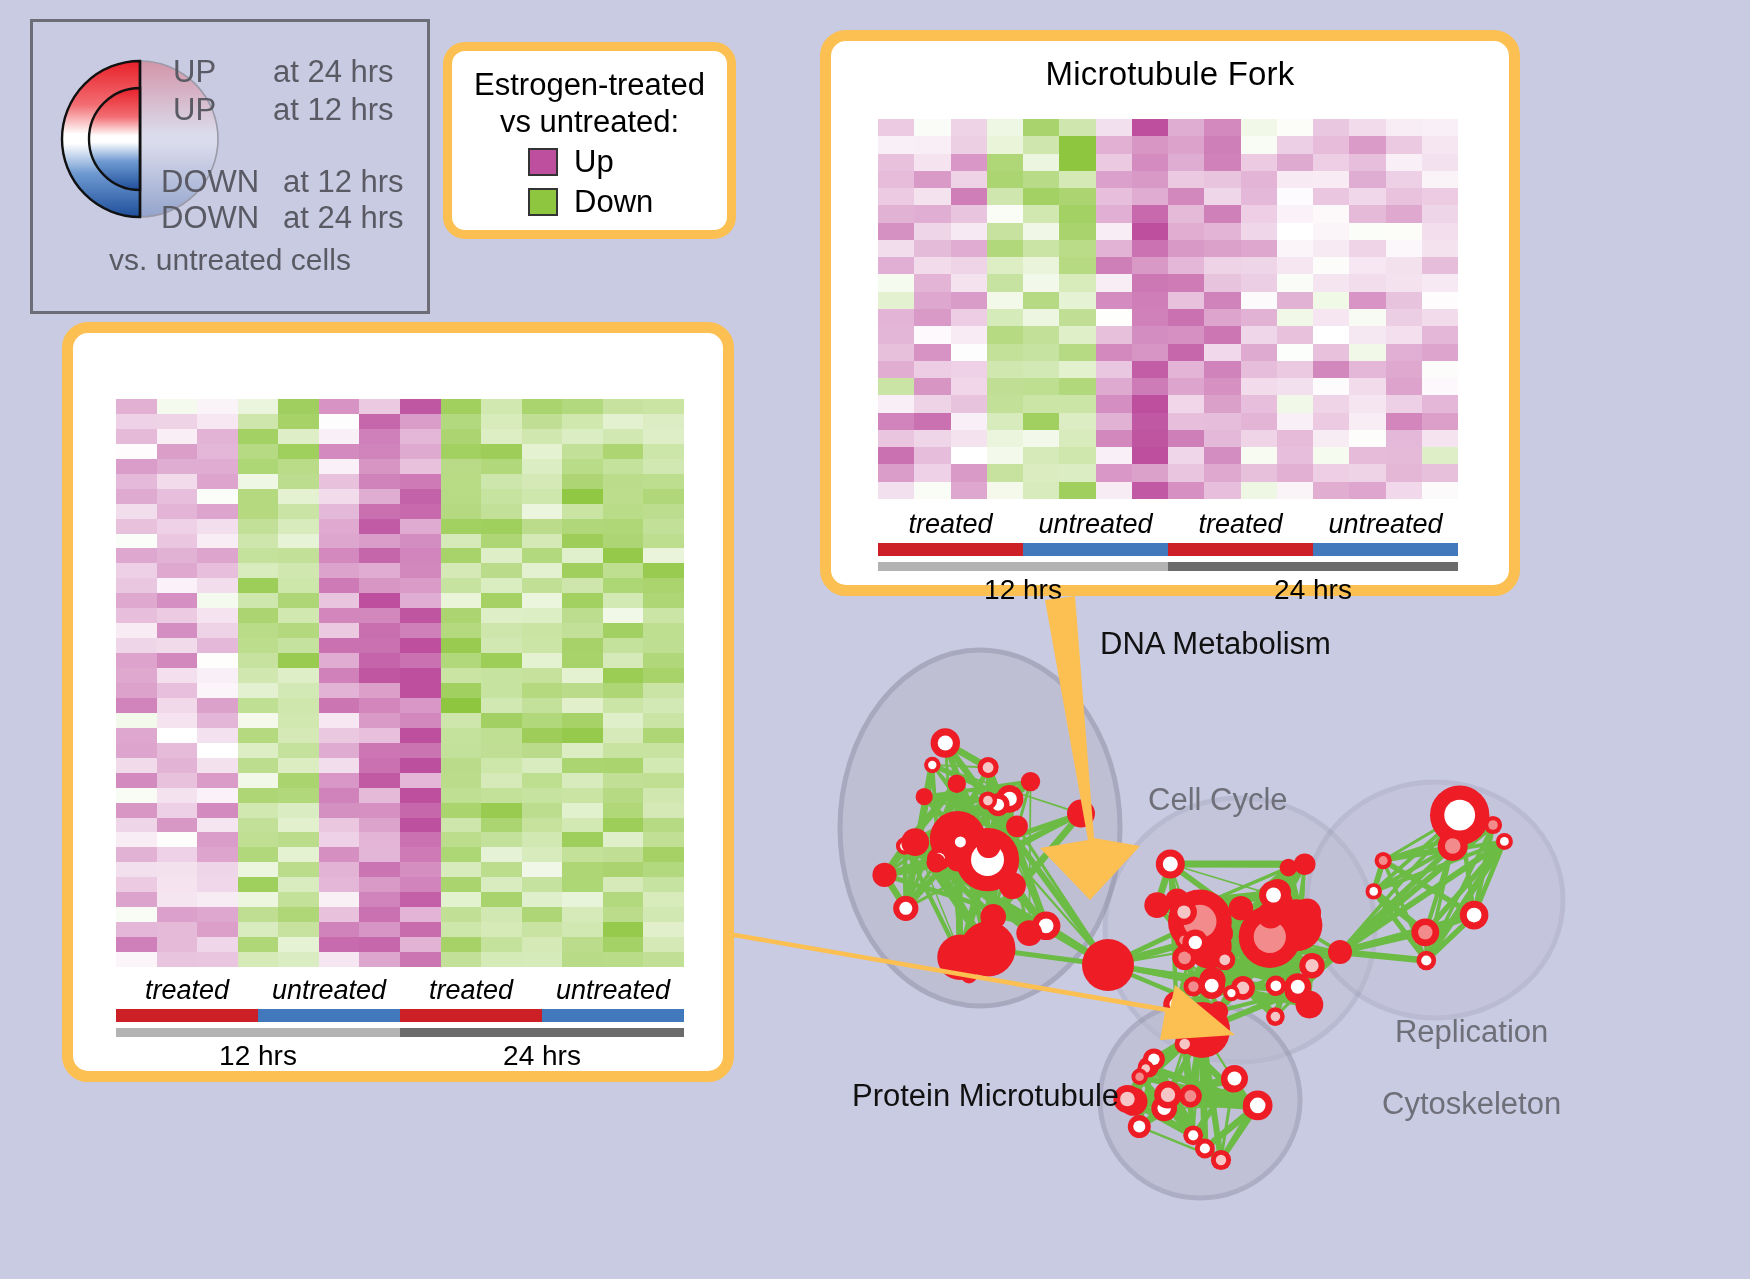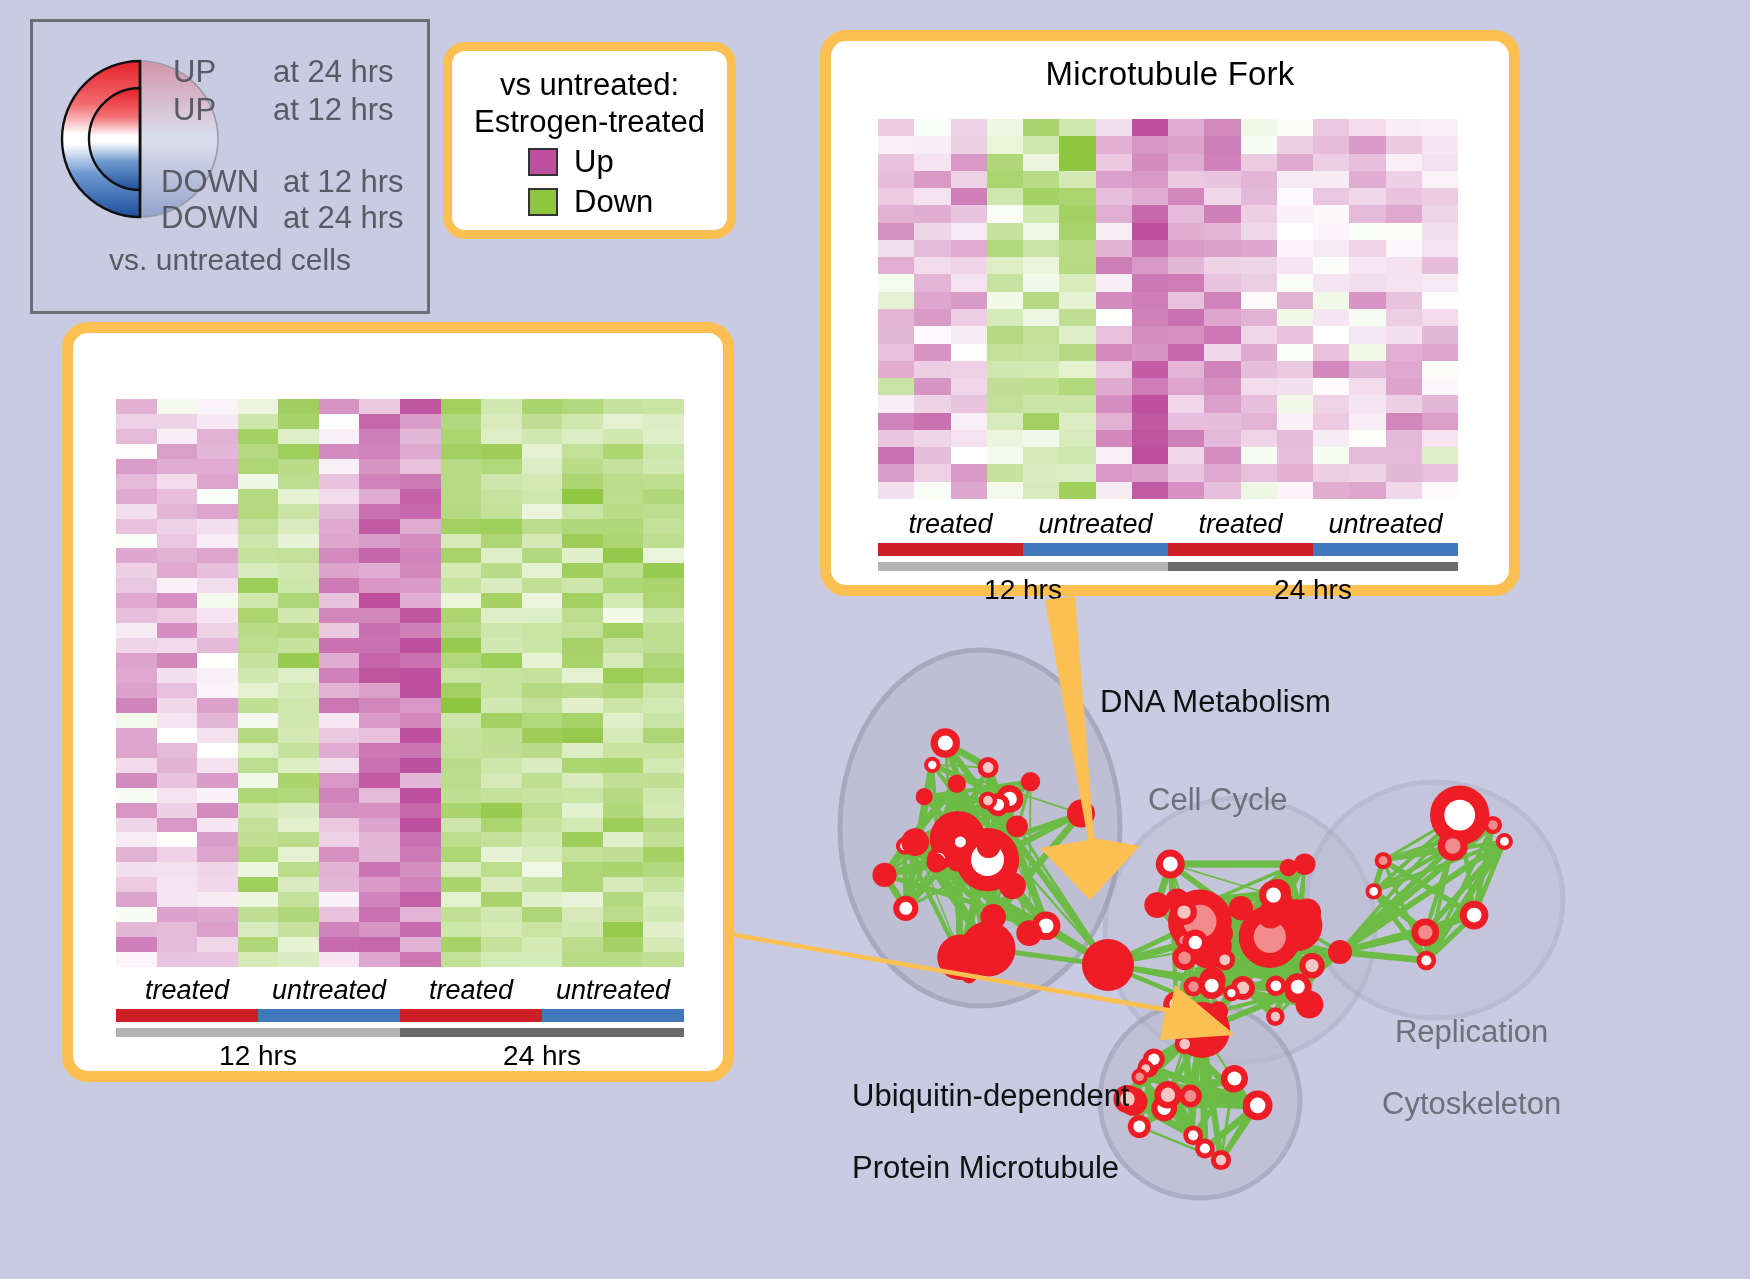--- a/index.html
+++ b/index.html
@@ -105,22 +105,22 @@
   <div class="leg-word" style="left:128px;top:178px;">DOWN</div>
   <div class="leg-row" style="left:250px;top:178px;">at 24 hrs</div>
 
   <div id="legend-footer">
     <div>vs. untreated cells</div>
   </div>
 </div>
 
 <div id="estrogen-card">
   <div id="estrogen-title">
+    <div>Estrogen-treated</div>
     <div>vs untreated:</div>
-    <div>Estrogen-treated</div>
   </div>
   <div class="swatch-row">
     <span class="swatch" id="sw-up" style="background: rgb(189, 79, 158);"></span>
     <span class="swatch-label">Up</span>
   </div>
   <div class="swatch-row">
     <span class="swatch" id="sw-down" style="background: rgb(142, 198, 63);"></span>
     <span class="swatch-label">Down</span>
   </div>
 </div>
@@ -1661,27 +1661,26 @@
       <circle cx="357.4" cy="499.0" r="7.3" fill="#f6c5c5"></circle>
       <circle cx="414.7" cy="444.1" r="10.2" fill="#ee1c25"></circle>
       <circle cx="414.7" cy="444.1" r="5.3" fill="#f6c5c5"></circle>
       <circle cx="487.7" cy="505.4" r="14.9" fill="#ee1c25"></circle>
       <circle cx="487.7" cy="505.4" r="7.8" fill="#ffffff"></circle>
       <circle cx="451.0" cy="560.0" r="10.1" fill="#ee1c25"></circle>
       <circle cx="451.0" cy="560.0" r="5.2" fill="#f6c5c5"></circle>
     </g>
 </svg>
 
-<div class="netlabel" style="left:1100px;top:684px;color:#111;">DNA Metabolism</div>
+<div class="netlabel" style="left:1100px;top:626px;color:#111;">DNA Metabolism</div>
 <div class="netlabel" style="left:1148px;top:782px;color:#6f6f79;">Cell Cycle</div>
 <div class="netlabel" style="left:1382px;top:978px;color:#6f6f79;text-align:center;">
   <div>Replication</div>
   <div>Cytoskeleton</div>
 </div>
 <div class="netlabel" style="left:852px;top:1042px;color:#111;">
-  <div>Ubiquitin-dependent</div>
   <div>Protein Microtubule</div>
 </div>
 
 <svg id="connectors" viewBox="0 0 1750 1279">
   <path d="M1045 600 L1088 840 L1040 848 L1090 900 L1140 846 L1094 838 L1075 596 Z" fill="#fbbf52"></path>
   <path d="M727 936 L1165 1012 L1160 1040 L1235 1035 L1175 985 L1170 1008 L730 932 Z" fill="#fbbf52"></path>
 </svg>
 
 </body></html>

